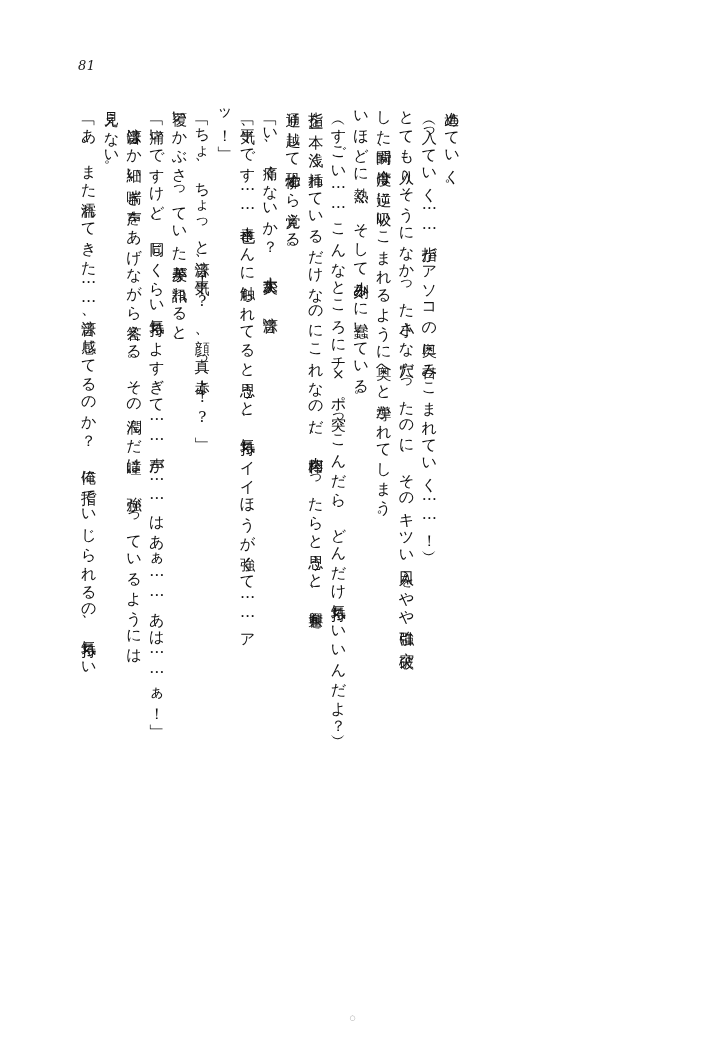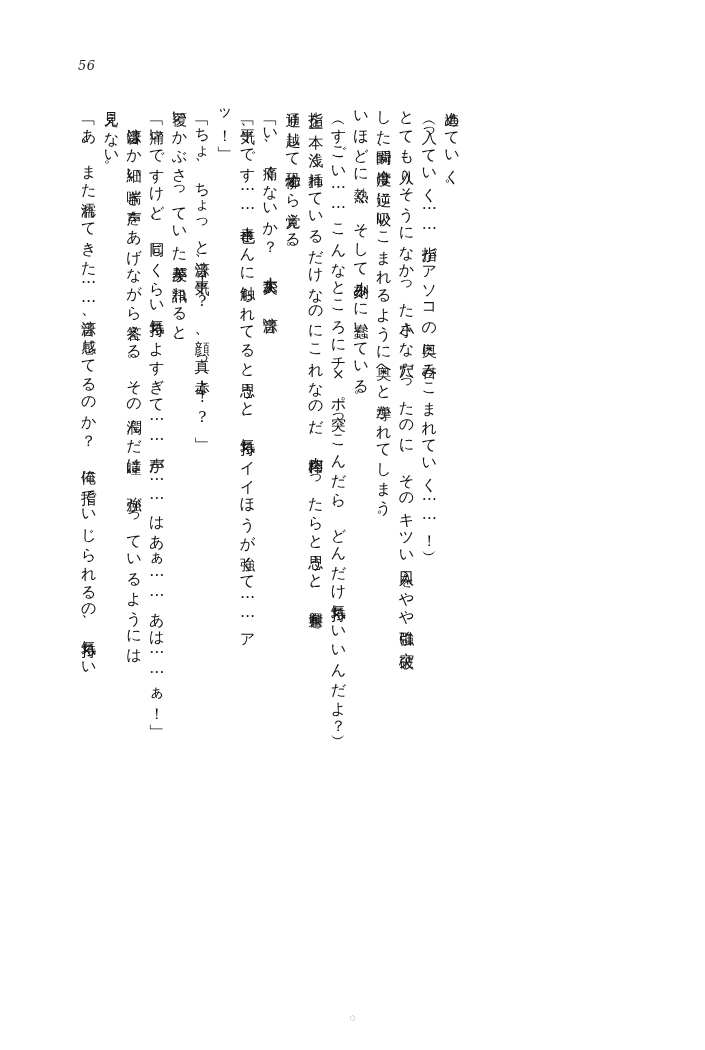--- a/index.html
+++ b/index.html
@@ -66,21 +66,21 @@
     transform: translateX(-50%);
     font-size: 7px;
     color: #9a9a9a;
   }
 </style>
 </head>
 <body>
 
 <div class="page">
 
-  <div class="page-number">56</div>
+  <div class="page-number">81</div>
 
   <div class="text-block">
     <div class="col indent">「あ、また濡れてきた……涼音、感じてるのか？　俺に指でいじられるの、気持ちい</div>
     <div class="col">見えない。</div>
     <div class="col indent">涼音はか細い喘ぎ声をあげながら答える。その潤んだ瞳は、強がっているようには</div>
     <div class="col indent">「痛いですけど、同じくらい気持ちよすぎて……声が……はあぁ……あは……ぁ！」</div>
     <div class="col">覆いかぶさっていた美琴が訊ねると、</div>
     <div class="col indent">「ちょ、ちょっと涼音、平気!?　顔、真っ赤よ!?」</div>
     <div class="col">ッ！」</div>
     <div class="col indent">「平気、です……幸也さんに触られてると思うと、気持ちイイほうが強くて……ア</div>

